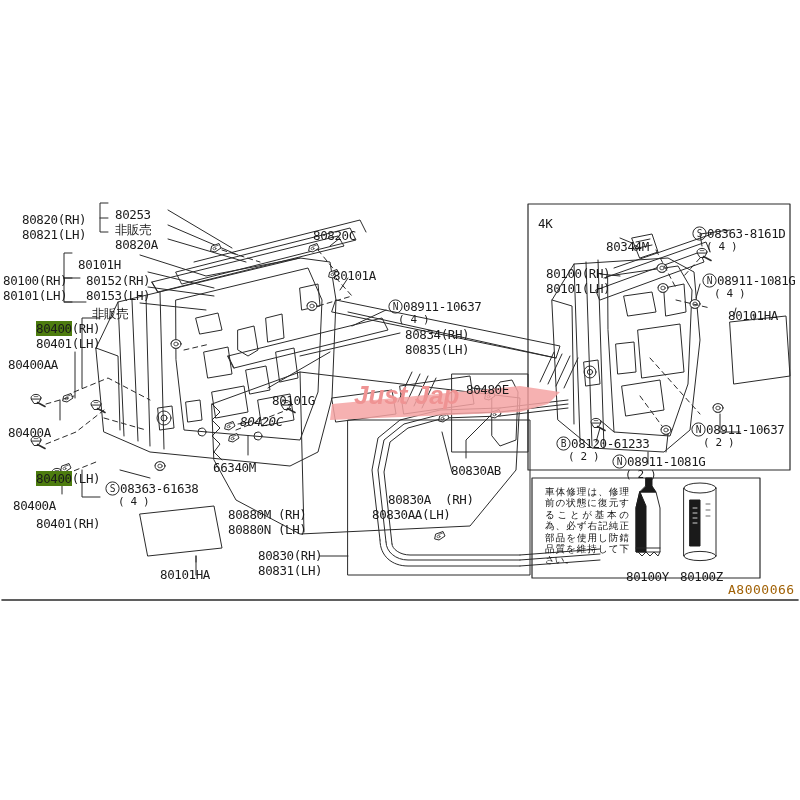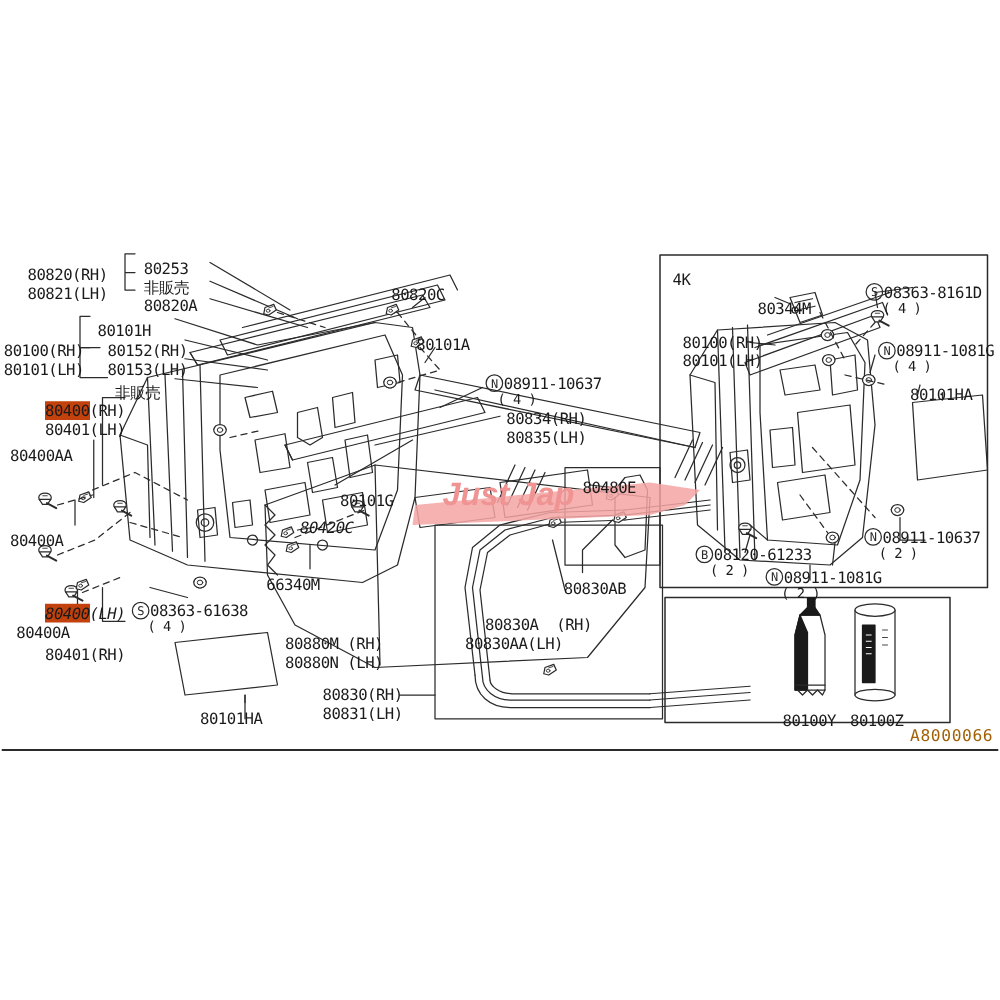--- a/index.html
+++ b/index.html
@@ -5,21 +5,21 @@
 <style>
   html,body{margin:0;padding:0;background:#ffffff;}
   body{width:800px;height:800px;overflow:hidden;
        font-family:"DejaVu Sans Mono","Liberation Mono",monospace;}
   #stage{position:relative;width:800px;height:800px;background:#fff;}
   svg.layer{position:absolute;left:0;top:0;width:800px;height:800px;}
   .lbl{position:absolute;white-space:pre;color:#1a1a1a;
        font-family:"DejaVu Sans Mono","Liberation Mono",monospace;
        font-size:12.5px;letter-spacing:-0.4px;line-height:15px;}
   .lbl.jp{font-family:"DejaVu Sans","Liberation Sans",sans-serif;}
-  .hl{background:#c2410c;}
+  .hl{background:#4d7c0f;}
   .sm{font-size:11px;}
   .code{position:absolute;font-size:13px;color:#a16207;letter-spacing:0.5px;}
   .jpbox{position:absolute;font-size:9.6px;line-height:11.4px;color:#111;
          font-family:"DejaVu Sans","Liberation Sans",sans-serif;
          width:84px;white-space:normal;word-break:break-all;text-align:justify;}
   .wm{position:absolute;pointer-events:none;}
 </style>
 </head>
 <body>
 
@@ -272,21 +272,21 @@
       <div class="lbl" style="left: 3px; top: 273px;">80100(RH)</div>
       <div class="lbl" style="left: 3px; top: 288px;">80101(LH)</div>
       <div class="lbl" style="left: 86px; top: 273px;">80152(RH)</div>
       <div class="lbl" style="left: 86px; top: 288px;">80153(LH)</div>
       <div class="lbl jp" style="left: 92px; top: 306px;">非販売</div>
       <div class="lbl" style="left: 36px; top: 321px;"><span class="hl">80400</span>(RH)</div>
       <div class="lbl" style="left: 36px; top: 336px;">80401(LH)</div>
       <div class="lbl" style="left: 8px; top: 357px;">80400AA</div>
       <div class="lbl" style="left: 8px; top: 425px;">80400A</div>
       <div class="lbl" style="left: 13px; top: 498px;">80400A</div>
-      <div class="lbl" style="left: 36px; top: 483px; font-style: italic;"><span class="hl">80400</span>(LH)</div>
+      <div class="lbl" style="left: 36px; top: 471px;"><span class="hl">80400</span>(LH)</div>
       <div class="lbl" style="left: 36px; top: 516px;">80401(RH)</div>
       <div class="lbl" style="left: 160px; top: 567px;">80101HA</div>
       <div class="lbl" style="left: 313px; top: 228px;">80820C</div>
       <div class="lbl" style="left: 333px; top: 268px;">80101A</div>
       <div class="lbl" style="left: 388px; top: 299px;"><svg width="15" height="15" viewBox="0 0 15 15" style="vertical-align:-3px">
           <circle cx="7.5" cy="7.5" r="6.6" fill="none" stroke="#2b2b2b" stroke-width="1"></circle>
           <text x="7.5" y="11.2" text-anchor="middle" font-size="9.6" font-family="DejaVu Sans Mono, monospace" fill="#2b2b2b">N</text>
         </svg>08911-10637</div>
       <div class="lbl sm" style="left: 398px; top: 312px;">( 4 )</div>
       <div class="lbl" style="left: 405px; top: 327px;">80834(RH)</div>
@@ -336,15 +336,16 @@
       <div class="lbl sm" style="left: 703px; top: 435px;">( 2 )</div>
       <div class="lbl" style="left: 612px; top: 454px;"><svg width="15" height="15" viewBox="0 0 15 15" style="vertical-align:-3px">
           <circle cx="7.5" cy="7.5" r="6.6" fill="none" stroke="#2b2b2b" stroke-width="1"></circle>
           <text x="7.5" y="11.2" text-anchor="middle" font-size="9.6" font-family="DejaVu Sans Mono, monospace" fill="#2b2b2b">N</text>
         </svg>08911-1081G</div>
       <div class="lbl sm" style="left: 625px; top: 467px;">( 2 )</div>
       <div class="lbl" style="left: 626px; top: 569px;">80100Y</div>
       <div class="lbl" style="left: 680px; top: 569px;">80100Z</div>
     </div>
 
+  <div class="jpbox" style="left:545px;top:486px;">車体修理は、修理前の状態に復元することが基本の為、必ず右記純正部品を使用し防錆品質を維持して下さい。</div>
 
   <div class="code" style="left:728px;top:582px;">A8000066</div>
 </div>
 
 </body></html>

